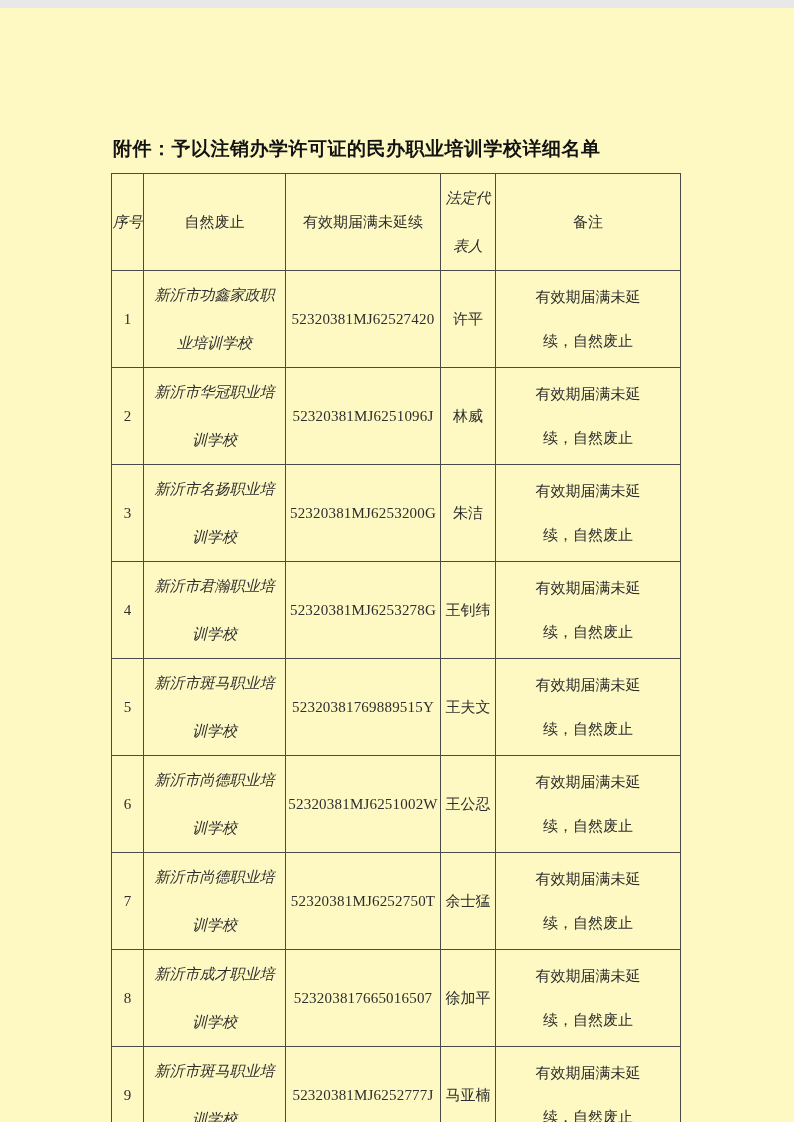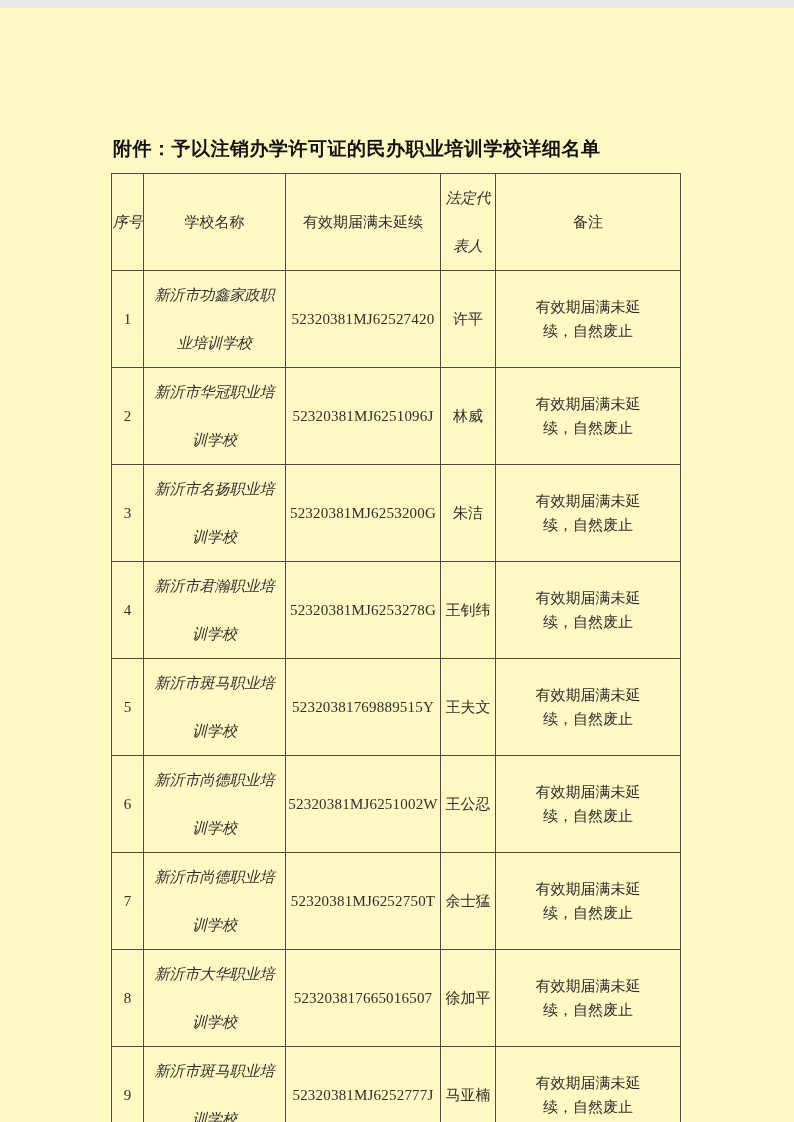--- a/index.html
+++ b/index.html
@@ -58,21 +58,21 @@
   .wrap-narrow {
     display: inline-block;
     max-width: 123px;
     line-height: 48px;
     vertical-align: middle;
     font-style: italic;
   }
   .wrap-remark {
     display: inline-block;
     max-width: 110px;
-    line-height: 24px;
+    line-height: 44px;
     vertical-align: middle;
     text-align: center;
   }
   td.code-cell {
     font-size: 16px;
     letter-spacing: 0.2px;
     white-space: nowrap;
   }
   th.h-seq, th.h-rep {
     line-height: 40px;
@@ -89,21 +89,21 @@
     <colgroup>
       <col class="c-seq">
         <col class="c-school">
         <col class="c-code">
         <col class="c-rep">
         <col class="c-remark">
     </colgroup>
     <thead>
       <tr class="head-row">
         <th class="h-seq"><span class="wrap-narrow">序号</span></th>
-        <th><span>学校名称</span></th>
+        <th><span>自然废止</span></th>
         <th><span>有效期届满未延续</span></th>
         <th class="h-rep"><span class="wrap-narrow">法定代表人</span></th>
         <th><span>备注</span></th>
       </tr>
     </thead>
     <tbody>
       <tr class="data-row">
         <td>1</td>
         <td><span class="wrap-narrow">新沂市功鑫家政职业培训学校</span></td>
         <td class="code-cell">52320381MJ62527420</td>
@@ -147,21 +147,21 @@
       </tr>
       <tr class="data-row">
         <td>7</td>
         <td><span class="wrap-narrow">新沂市尚德职业培训学校</span></td>
         <td class="code-cell">52320381MJ6252750T</td>
         <td>余士猛</td>
         <td><span class="wrap-remark">有效期届满未延续，自然废止</span></td>
       </tr>
       <tr class="data-row">
         <td>8</td>
-        <td><span class="wrap-narrow">新沂市大华职业培训学校</span></td>
+        <td><span class="wrap-narrow">新沂市成才职业培训学校</span></td>
         <td class="code-cell">523203817665016507</td>
         <td>徐加平</td>
         <td><span class="wrap-remark">有效期届满未延续，自然废止</span></td>
       </tr>
       <tr class="data-row">
         <td>9</td>
         <td><span class="wrap-narrow">新沂市斑马职业培训学校</span></td>
         <td class="code-cell">52320381MJ6252777J</td>
         <td>马亚楠</td>
         <td><span class="wrap-remark">有效期届满未延续，自然废止</span></td>

